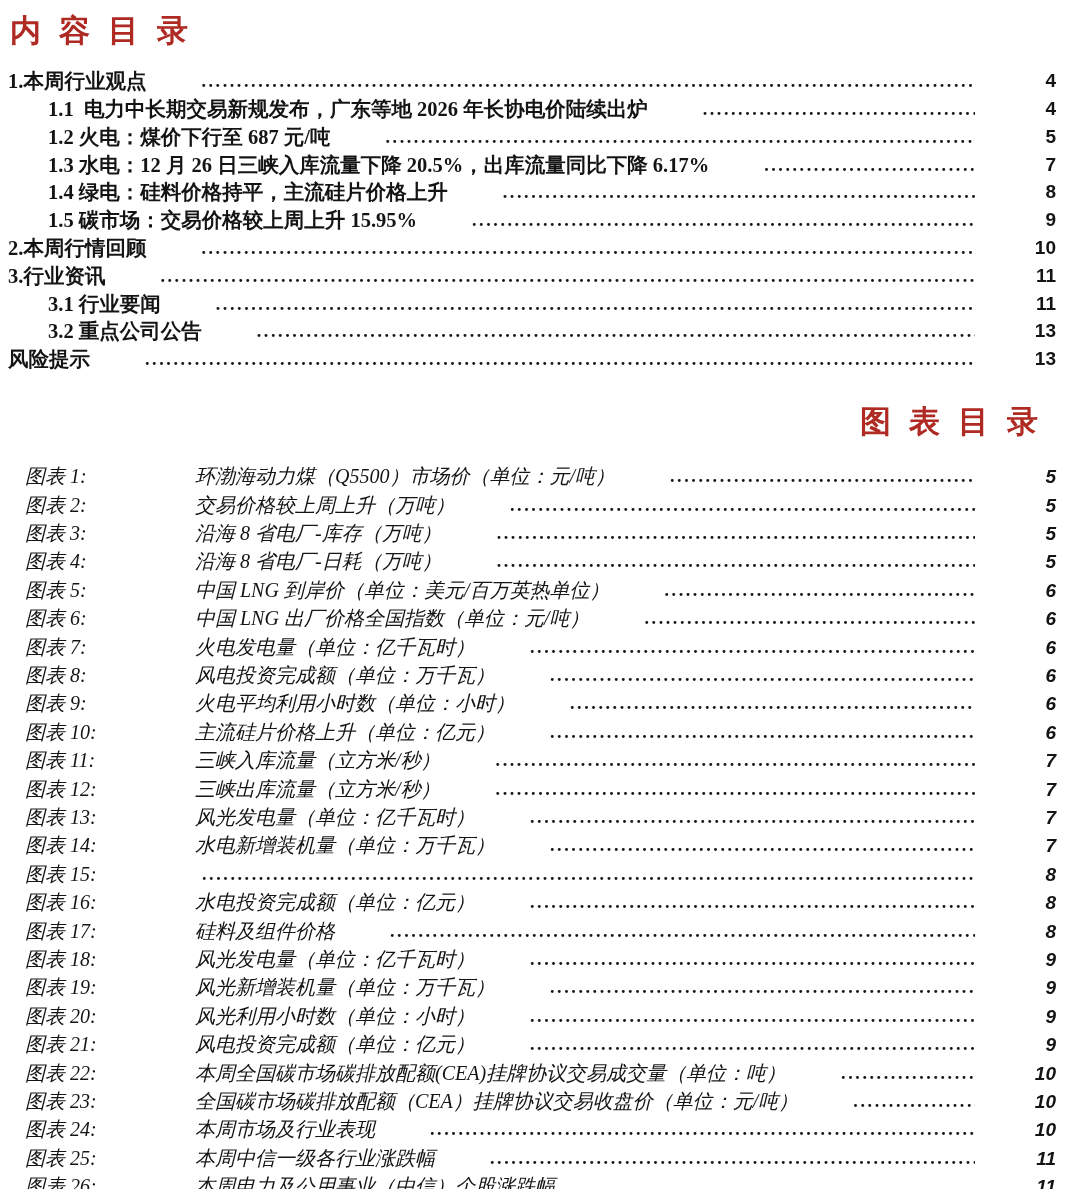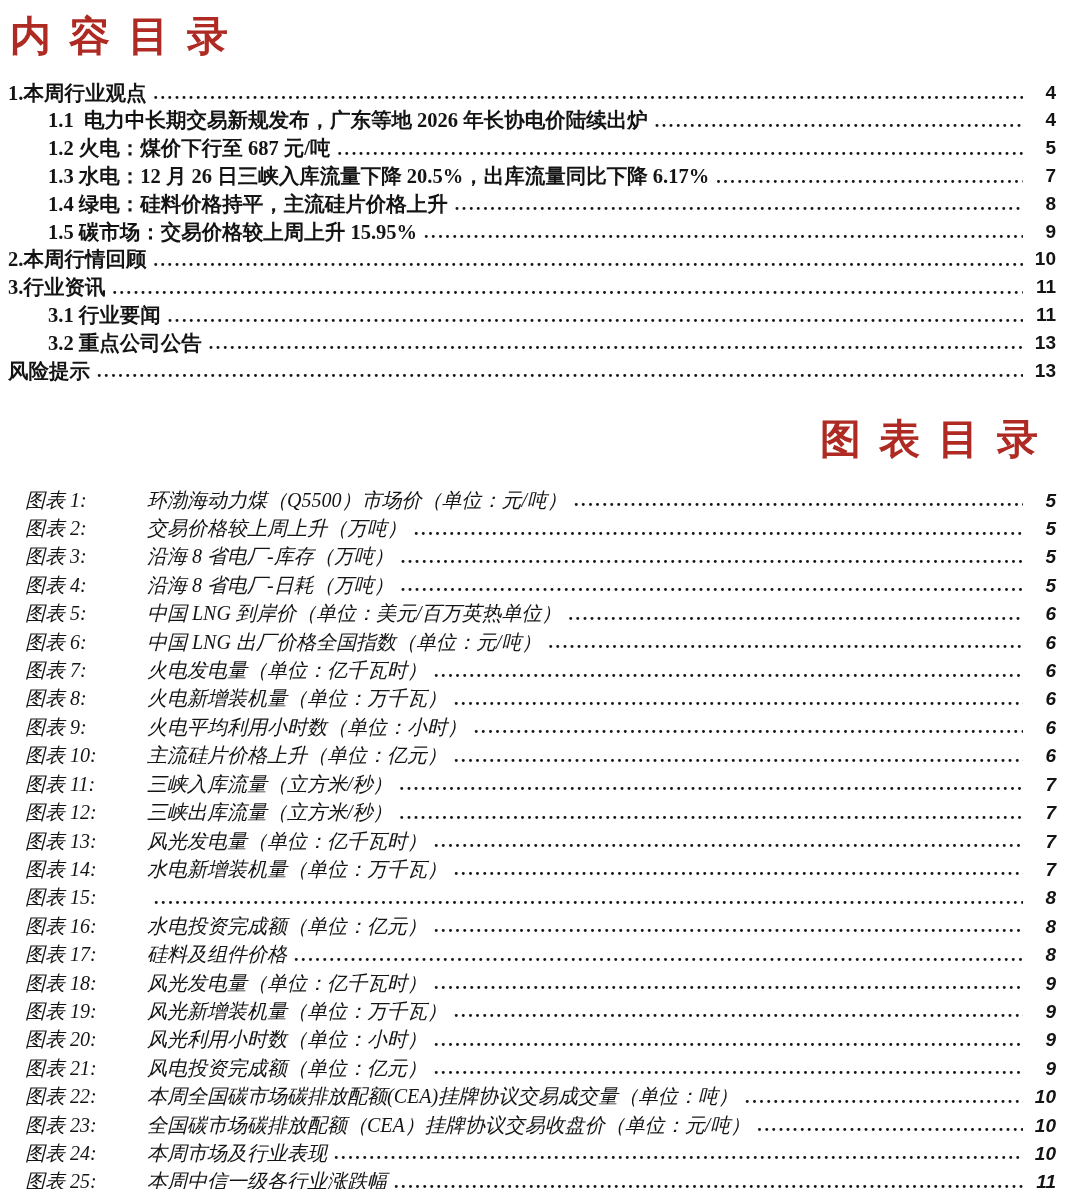--- a/index.html
+++ b/index.html
@@ -5,30 +5,30 @@
   * { margin: 0; padding: 0; box-sizing: border-box; }
   html, body { background: #ffffff; }
   body {
     width: 1080px; height: 1189px; overflow: hidden;
     font-family: "Liberation Serif", "DejaVu Serif", serif;
     color: var(--text-color, #141414);
   }
   .page { padding: 10px 24px 0 8px; }
 
   .toc-heading {
-    font-size: 41px; font-weight: bold;
+    font-size: 31px; font-weight: bold;
     color: var(--accent-color, #ae2a22);
     letter-spacing: 18px; line-height: 1.2;
     font-family: "Liberation Serif", "DejaVu Serif", serif;
   }
   .heading-content { margin: 2px 0 18px 2px; }
   .heading-figures { margin: 30px 0 22px 2px; text-align: right; }
 
   .toc-list { display: block; }
-  .row { display: flex; align-items: center; }
+  .row { display: flex; align-items: flex-end; gap: 48px; }
 
   .content-toc .row {
     line-height: 26.8px; font-size: 20.5px; font-weight: 600;
   }
   .content-toc .row.indent { padding-left: 40px; }
 
   .figure-toc .row {
     line-height: 27.4px; font-size: 20px;
     font-style: italic; font-weight: 500;
   }
@@ -178,21 +178,21 @@
 
       <div class="row">
         <span class="fig-label">图表 7:</span>
         <span class="fig-title">火电发电量（单位：亿千瓦时）</span>
         <span class="leader"></span>
         <span class="page-num">6</span>
       </div>
 
       <div class="row">
         <span class="fig-label">图表 8:</span>
-        <span class="fig-title">火电新增装机量（单位：万千瓦）</span>
+        <span class="fig-title">风电投资完成额（单位：万千瓦）</span>
         <span class="leader"></span>
         <span class="page-num">6</span>
       </div>
 
       <div class="row">
         <span class="fig-label">图表 9:</span>
         <span class="fig-title">火电平均利用小时数（单位：小时）</span>
         <span class="leader"></span>
         <span class="page-num">6</span>
       </div>

